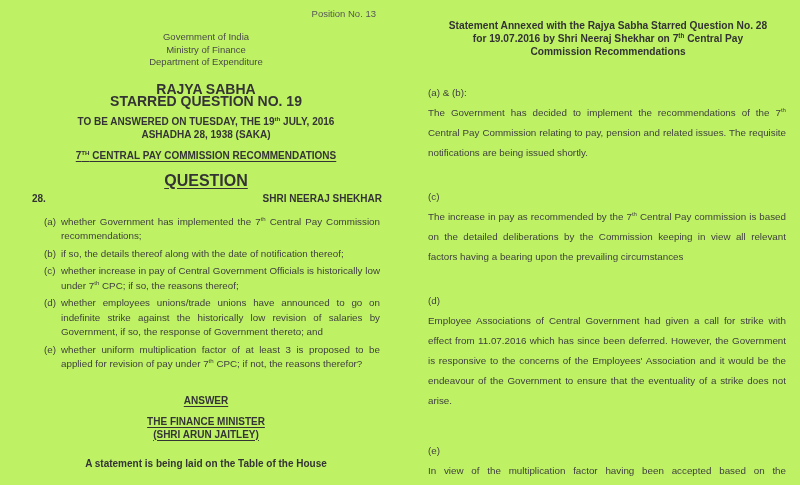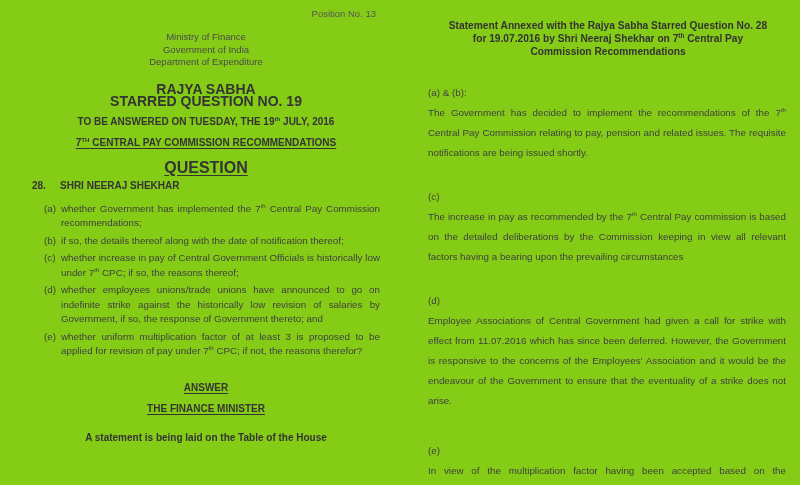--- a/index.html
+++ b/index.html
@@ -4,41 +4,41 @@
 <style>
   html, body { margin:0; padding:0; }
   body {
     width:800px; height:485px;
     background:#fdfdfc;
     font-family:"Liberation Sans", sans-serif;
     color:#3d3d3d;
     overflow:hidden;
     position:relative;
   }
-  .sheet { position:absolute; inset:0; background:#84cc16;padding-left:48px; }
+  .sheet { position:absolute; inset:0; background:#bef264;padding-left:48px; }
 
   
   .page-left {
     position:absolute; left:30px; top:0; width:352px;
   }
   .pos-label {
     text-align:right; padding-right:6px; margin-top:8px;
     font-size:9.5px; color:#565656;
   }
   .center { text-align:center; }
   .gov-block { margin-top:12px; font-size:9.5px; line-height:12.5px; color:#4a4a4a; }
   .bold { font-weight:bold; color:#343434; }
   .title-block { margin-top:14px; font-size:14px; line-height:12.5px; }
   .answered-block { margin-top:7px; font-size:10px; line-height:13px; }
   .subject-line { margin-top:9px; font-size:10px; }
   .u { text-decoration:underline; text-underline-offset:2px; }
   .question-heading { margin-top:11px; font-size:16px; }
   .member-row {
     display:flex; margin-top:3px; padding-left:2px;
-    font-weight:bold; color:#343434; font-size:10px;
+    font-weight:bold; color:#343434; font-size:10px;justify-content:space-between;
   }
   .member-row .qno { width:28px; }
   .preamble { margin-top:11px; font-size:9.8px; color:#404040; }
   .q-items { margin-top:11px; padding-left:14px; padding-right:2px; }
   .q-item { display:flex; margin-bottom:3px; font-size:9.8px; line-height:14.5px; color:#404040; }
   .q-item .q-label { width:17px; flex:none; }
   .q-item .q-body { flex:1; text-align:justify; text-align-last:left; }
   .answer-heading { margin-top:23px; font-size:10px; }
   .minister-block { margin-top:9px; font-size:10px; line-height:13px; }
   .statement-line { margin-top:17px; font-size:10px; }
@@ -72,32 +72,33 @@
 </head>
 <body>
 
 <div class="sheet">
 
   <div class="page-left">
 
     <div class="pos-label">Position No. 13</div>
 
     <div class="gov-block center">
+      <div>Government of India</div>
       <div>Ministry of Finance</div>
-      <div>Government of India</div>
       <div>Department of Expenditure</div>
     </div>
 
     <div class="title-block center bold">
       <div>RAJYA SABHA</div>
       <div>STARRED QUESTION NO. 19</div>
     </div>
 
     <div class="answered-block center bold">
       <div>TO BE ANSWERED ON TUESDAY, THE 19<sup>th</sup> JULY, 2016</div>
+      <div>ASHADHA 28, 1938 (SAKA)</div>
     </div>
 
     <div class="subject-line center bold">
       <span class="u">7<sup>TH</sup> CENTRAL PAY COMMISSION RECOMMENDATIONS</span>
     </div>
 
     <div class="question-heading center bold">
       <span class="u">QUESTION</span>
     </div>
 
@@ -129,20 +130,21 @@
         <span class="q-body">whether uniform multiplication factor of at least 3 is proposed to be applied for revision of pay under 7<sup>th</sup> CPC; if not, the reasons therefor?</span>
       </div>
     </div>
 
     <div class="answer-heading center bold">
       <span class="u">ANSWER</span>
     </div>
 
     <div class="minister-block center bold">
       <div><span class="u">THE FINANCE MINISTER</span></div>
+      <div><span class="u">(SHRI ARUN JAITLEY)</span></div>
     </div>
 
     <div class="statement-line center bold">A statement is being laid on the Table of the House</div>
   </div>
 
   <div class="page-right">
 
     <div class="r-header">Statement Annexed with the Rajya Sabha Starred Question No. 28 for 19.07.2016 by Shri Neeraj Shekhar on 7<sup>th</sup> Central Pay Commission Recommendations</div>
 
     <div class="a-item a-ab">

